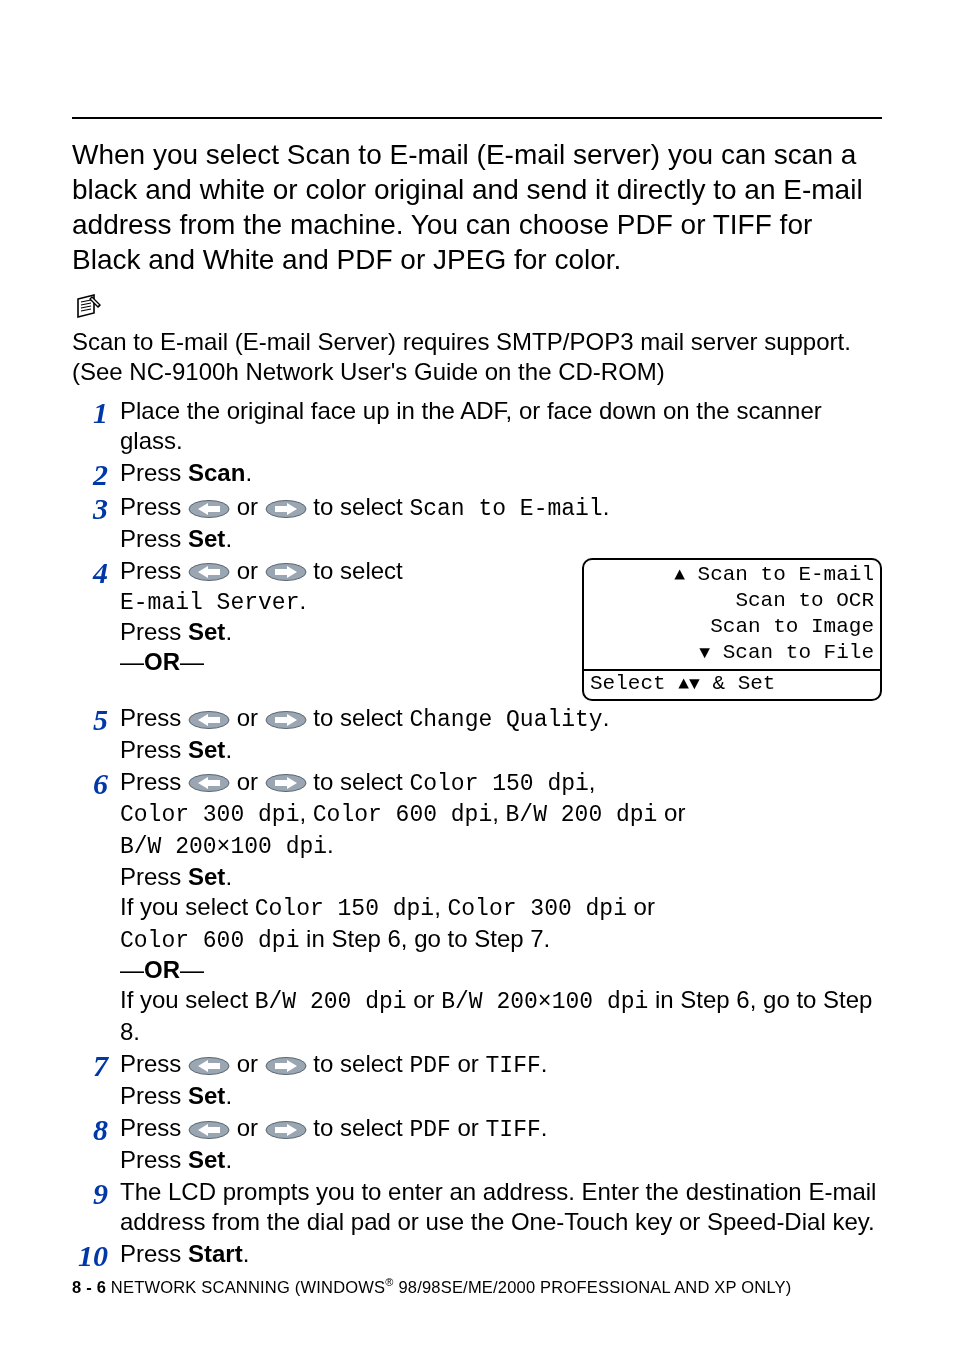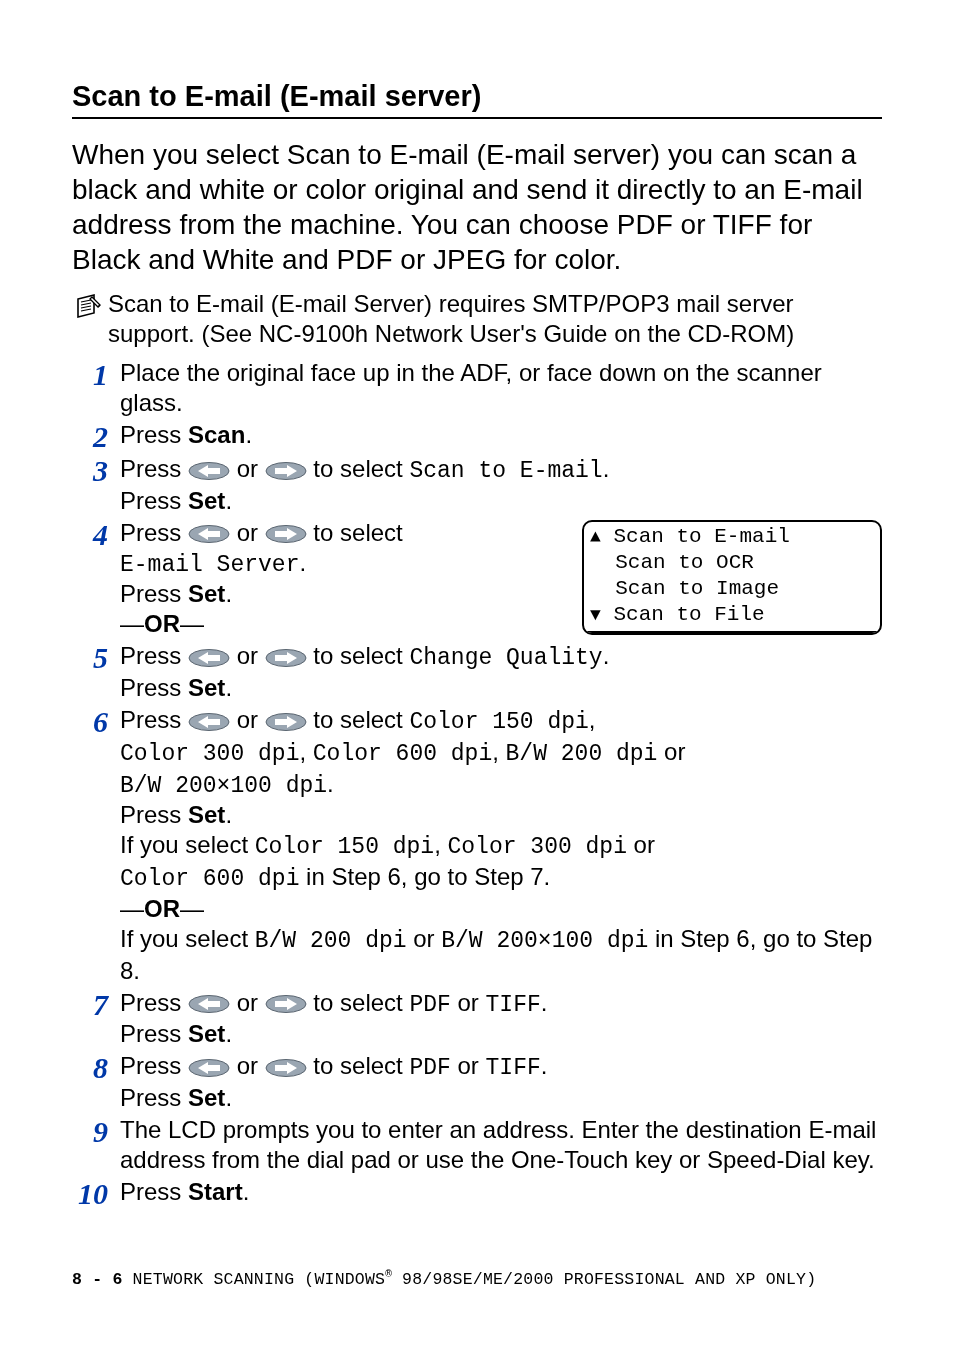--- a/index.html
+++ b/index.html
@@ -22,20 +22,21 @@
   }
   .intro {
     font-size: 28px;
     line-height: 1.25;
     margin-bottom: 12px;
   }
   .note-row {
     display: flex;
     align-items: flex-start;
     margin-bottom: 10px;
+    flex-direction: column;
   }
   .note-icon {
     flex: 0 0 36px;
     padding-top: 4px;
   }
   .note-icon svg { width: 30px; height: 30px; }
   .note-text {
     font-size: 24px;
     line-height: 1.22;
   }
@@ -81,37 +82,36 @@
     border-radius: 10px;
     overflow: hidden;
     font-family: "Courier New", Courier, monospace;
     font-size: 21px;
     line-height: 1.25;
   }
   .lcd-main {
     padding: 2px 6px 2px 6px;
     border-bottom: 2px solid #000;
   }
-  .lcd-row { white-space: pre; }
+  .lcd-row { white-space: pre; text-align: right; }
   .lcd-status {
     padding: 0 6px 2px 6px;
     white-space: pre;
   }
   .tri-up, .tri-down {
     display:inline-block;
     font-size: 18px;
     vertical-align: baseline;
   }
   .footer {
     position: absolute;
-    bottom: 64px;
+    bottom: 56px;
     left: 72px;
     font-size: 16.5px;
     letter-spacing: 0.2px;
-    font-family: Liberation Mono, monospace;
   }
   .footer .pg { font-weight: bold; }
   .footer .sup { font-size: 11px; vertical-align: super; }
   .clearfix::after { content:""; display:block; clear:both; }
 </style>
 </head>
 <body>
 
 <svg width="0" height="0" style="position:absolute">
   <defs>
@@ -120,21 +120,21 @@
       <path d="M10 9 L20 3 L20 6 L32 6 L32 12 L20 12 L20 15 Z" fill="#fff"></path>
     </g>
     <g id="arrow-right-shape">
       <ellipse cx="21" cy="9" rx="20" ry="8.5" fill="#9aa6b2" stroke="#5a6570" stroke-width="1"></ellipse>
       <path d="M32 9 L22 3 L22 6 L10 6 L10 12 L22 12 L22 15 Z" fill="#fff"></path>
     </g>
   </defs>
 </svg>
 
 <div class="heading">
-  <span>Scan to E-mail (E-mail server)</span><br>
+  <br>
 </div>
 
 <p class="intro">When you select Scan to E-mail (E-mail server) you can scan a black and white or color original and send it directly to an E-mail address from the machine. You can choose PDF or TIFF for Black and White and PDF or JPEG for color.</p>
 
 <div class="note-row">
   <div class="note-icon">
     <svg viewBox="0 0 30 30">
       <path d="M6 6 L22 2 L22 20 L6 24 Z" fill="none" stroke="#000" stroke-width="1.6"></path>
       <path d="M9 9 L19 7 M9 12 L19 10 M9 15 L19 13 M9 18 L19 16" stroke="#000" stroke-width="1.1"></path>
       <path d="M20 4 L28 12 L26 14 L18 6 Z" fill="#fff" stroke="#000" stroke-width="1.3"></path>
@@ -173,20 +173,21 @@
   <div class="step clearfix">
     <div class="step-num">4</div>
     <div class="step-body">
       <div class="lcd-wrap">
         <div class="lcd-main">
           <div class="lcd-row"><span class="tri-up">▲</span> <span>Scan to E-mail</span></div>
           <div class="lcd-row">  <span>Scan to OCR</span></div>
           <div class="lcd-row">  <span>Scan to Image</span></div>
           <div class="lcd-row"><span class="tri-down">▼</span> <span>Scan to File</span></div>
         </div>
+        <div class="lcd-status"><span>Select </span><span class="tri-up">▲</span><span class="tri-down">▼</span><span> &amp; Set</span></div>
       </div>
       <span>Press </span><span class="arrow-btn"><svg viewBox="0 0 42 18">
             <use href="#arrow-left-shape"></use>
           </svg></span><span> or </span><span class="arrow-btn"><svg viewBox="0 0 42 18">
             <use href="#arrow-right-shape"></use>
           </svg></span><span> to select</span><br>
       <span class="mono">E-mail Server</span><span>.</span><br>
       <span>Press </span><span class="b">Set</span><span>.</span><br>
       <span>—</span><span class="b">OR</span><span>—</span><br>
     </div>

